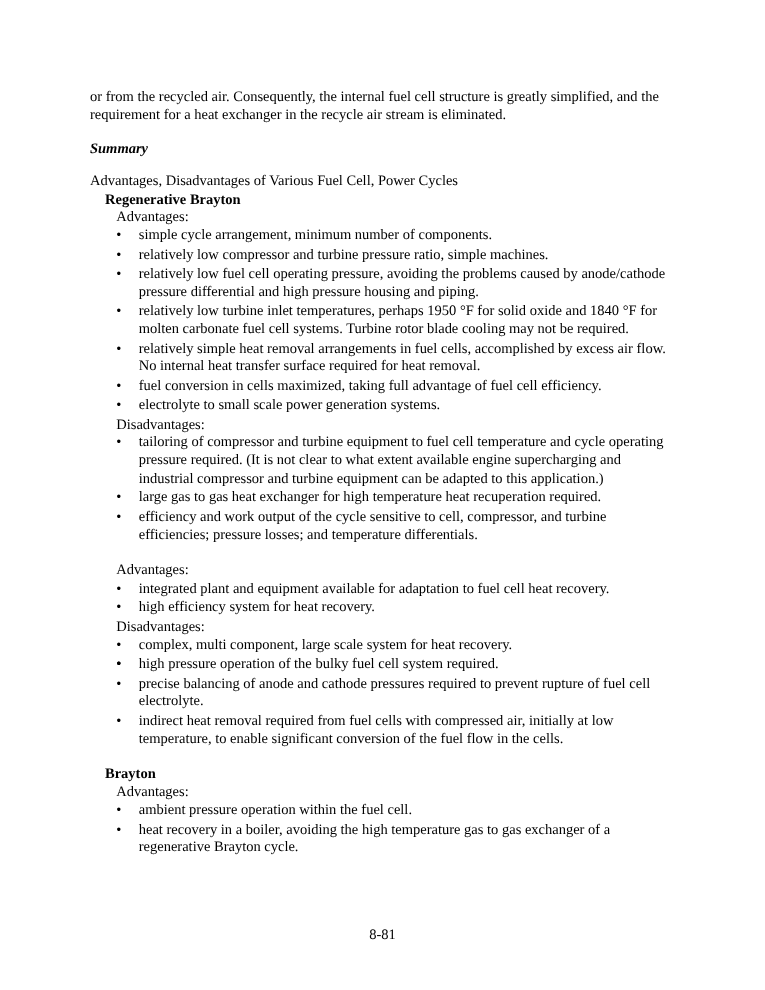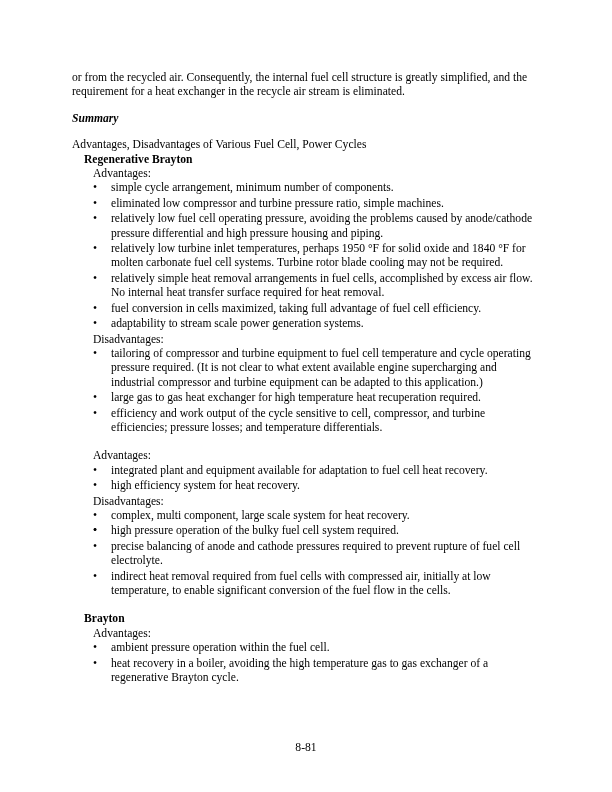--- a/index.html
+++ b/index.html
@@ -26,26 +26,26 @@
 <div class="page">
   <p class="intro">or from the recycled air.  Consequently, the internal fuel cell structure is greatly simplified, and the requirement for a heat exchanger in the recycle air stream is eliminated.</p>
   <p class="summary-title">Summary</p>
   <p>Advantages, Disadvantages of Various Fuel Cell, Power Cycles</p>
 
   <div class="section">
     <p class="section-title">Regenerative Brayton</p>
     <p class="label">Advantages:</p>
     <ul>
       <li><span class="bullet">•</span><span>simple cycle arrangement, minimum number of components.</span></li>
-      <li><span class="bullet">•</span><span>eliminated low compressor and turbine pressure ratio, simple machines.</span></li>
+      <li><span class="bullet">•</span><span>relatively low compressor and turbine pressure ratio, simple machines.</span></li>
       <li><span class="bullet">•</span><span>relatively low fuel cell operating pressure, avoiding the problems caused by anode/cathode pressure differential and high pressure housing and piping.</span></li>
       <li><span class="bullet">•</span><span>relatively low turbine inlet temperatures, perhaps 1950 °F for solid oxide and 1840 °F for molten carbonate fuel cell systems.  Turbine rotor blade cooling may not be required.</span></li>
       <li><span class="bullet">•</span><span>relatively simple heat removal arrangements in fuel cells, accomplished by excess air flow. No internal heat transfer surface required for heat removal.</span></li>
       <li><span class="bullet">•</span><span>fuel conversion in cells maximized, taking full advantage of fuel cell efficiency.</span></li>
-      <li><span class="bullet">•</span><span>adaptability to stream scale power generation systems.</span></li>
+      <li><span class="bullet">•</span><span>electrolyte to small scale power generation systems.</span></li>
     </ul>
     <p class="label">Disadvantages:</p>
     <ul>
       <li><span class="bullet">•</span><span>tailoring of compressor and turbine equipment to fuel cell temperature and cycle operating pressure required.  (It is not clear to what extent available engine supercharging and industrial compressor and turbine equipment can be adapted to this application.)</span></li>
       <li><span class="bullet">•</span><span>large gas to gas heat exchanger for high temperature heat recuperation required.</span></li>
       <li><span class="bullet">•</span><span>efficiency and work output of the cycle sensitive to cell, compressor, and turbine efficiencies; pressure losses; and temperature differentials.</span></li>
     </ul>
   </div>
 
   <div class="section">

